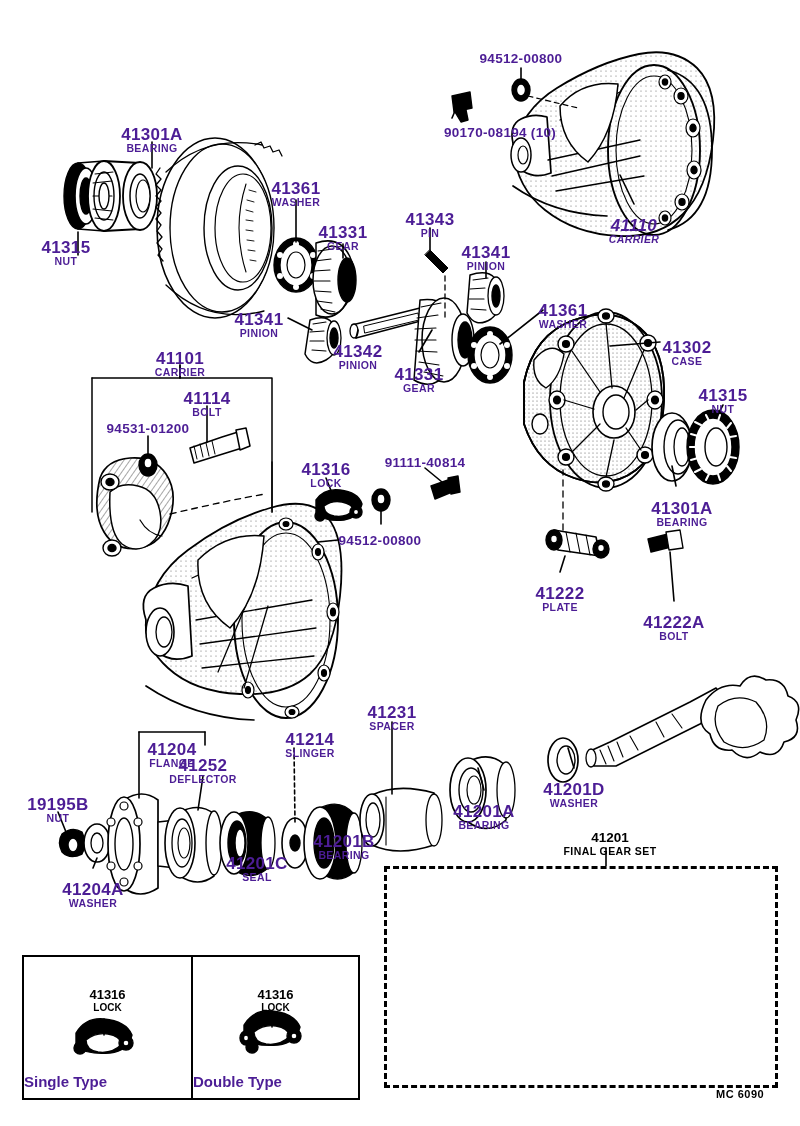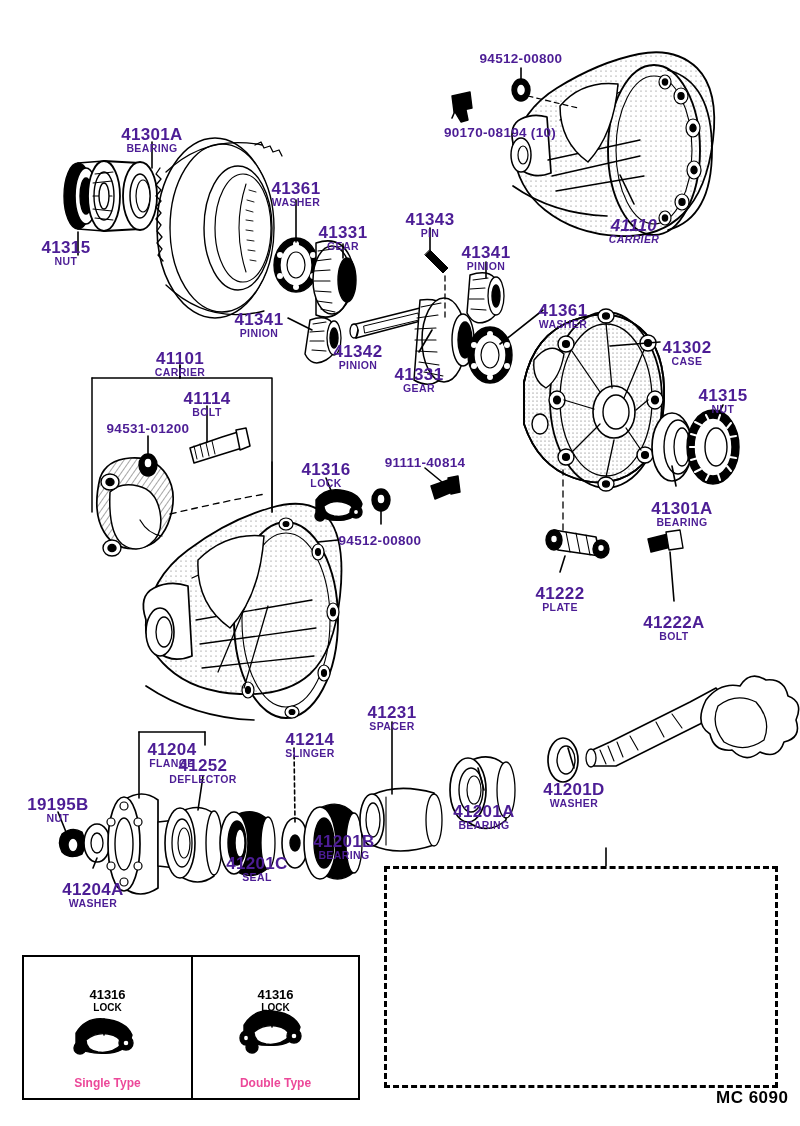--- a/index.html
+++ b/index.html
@@ -65,24 +65,23 @@
   }
   .legend-cell{
     flex:1 1 50%;
     position:relative;
     box-sizing:border-box;
   }
   .legend-cell + .legend-cell{border-left:2.5px solid #000;}
   .legend-type{
     position:absolute;
     bottom:8px; left:0; right:0;
-    text-align:center;
-    font-size:12px;
+    font-size:15px;
     font-weight:bold;
-    color:#ec4899;
+    color:#4c1d95;
   }
   .legend-lbl{
     position:absolute;
     top:30px; left:0; right:0;
     text-align:center;
   }
   .legend-lbl .num{font-size:13px;font-weight:bold;display:block;}
   .legend-lbl .nm{font-size:10px;font-weight:bold;display:block;}
 
   
@@ -99,21 +98,21 @@
     left:520px; top:830px;
     text-align:center;
     width:180px;
   }
   #inset-title .num{font-size:13.5px;font-weight:bold;display:block;}
   #inset-title .nm{font-size:10.5px;font-weight:bold;display:block;letter-spacing:0.4px;}
 
   #code{
     position:absolute;
     left:716px; top:1088px;
-    font-size:17px;
+    font-size:11px;
     font-weight:bold;
     color:#000;
     letter-spacing:0.5px;
   }
 </style>
 </head>
 <body>
 
 <div id="page">
 
@@ -834,20 +833,24 @@
       <div class="lbl c" style="left: 484px; top: 803px; transform: translateX(-50%);">
         <span class="num">41201A</span>
         <span class="nm">BEARING</span>
       </div>
       <div class="lbl c" style="left: 574px; top: 781px; transform: translateX(-50%);">
         <span class="num">41201D</span>
         <span class="nm">WASHER</span>
       </div>
     </div>
 
+  <div id="inset-title">
+    <span class="num">41201</span>
+    <span class="nm">FINAL GEAR SET</span>
+  </div>
 
   <div id="inset"></div>
 
   <div id="legend">
     <div class="legend-cell">
       <div class="legend-lbl">
         <span class="num">41316</span>
         <span class="nm">LOCK</span>
       </div>
       <div class="legend-type">Single Type</div>

